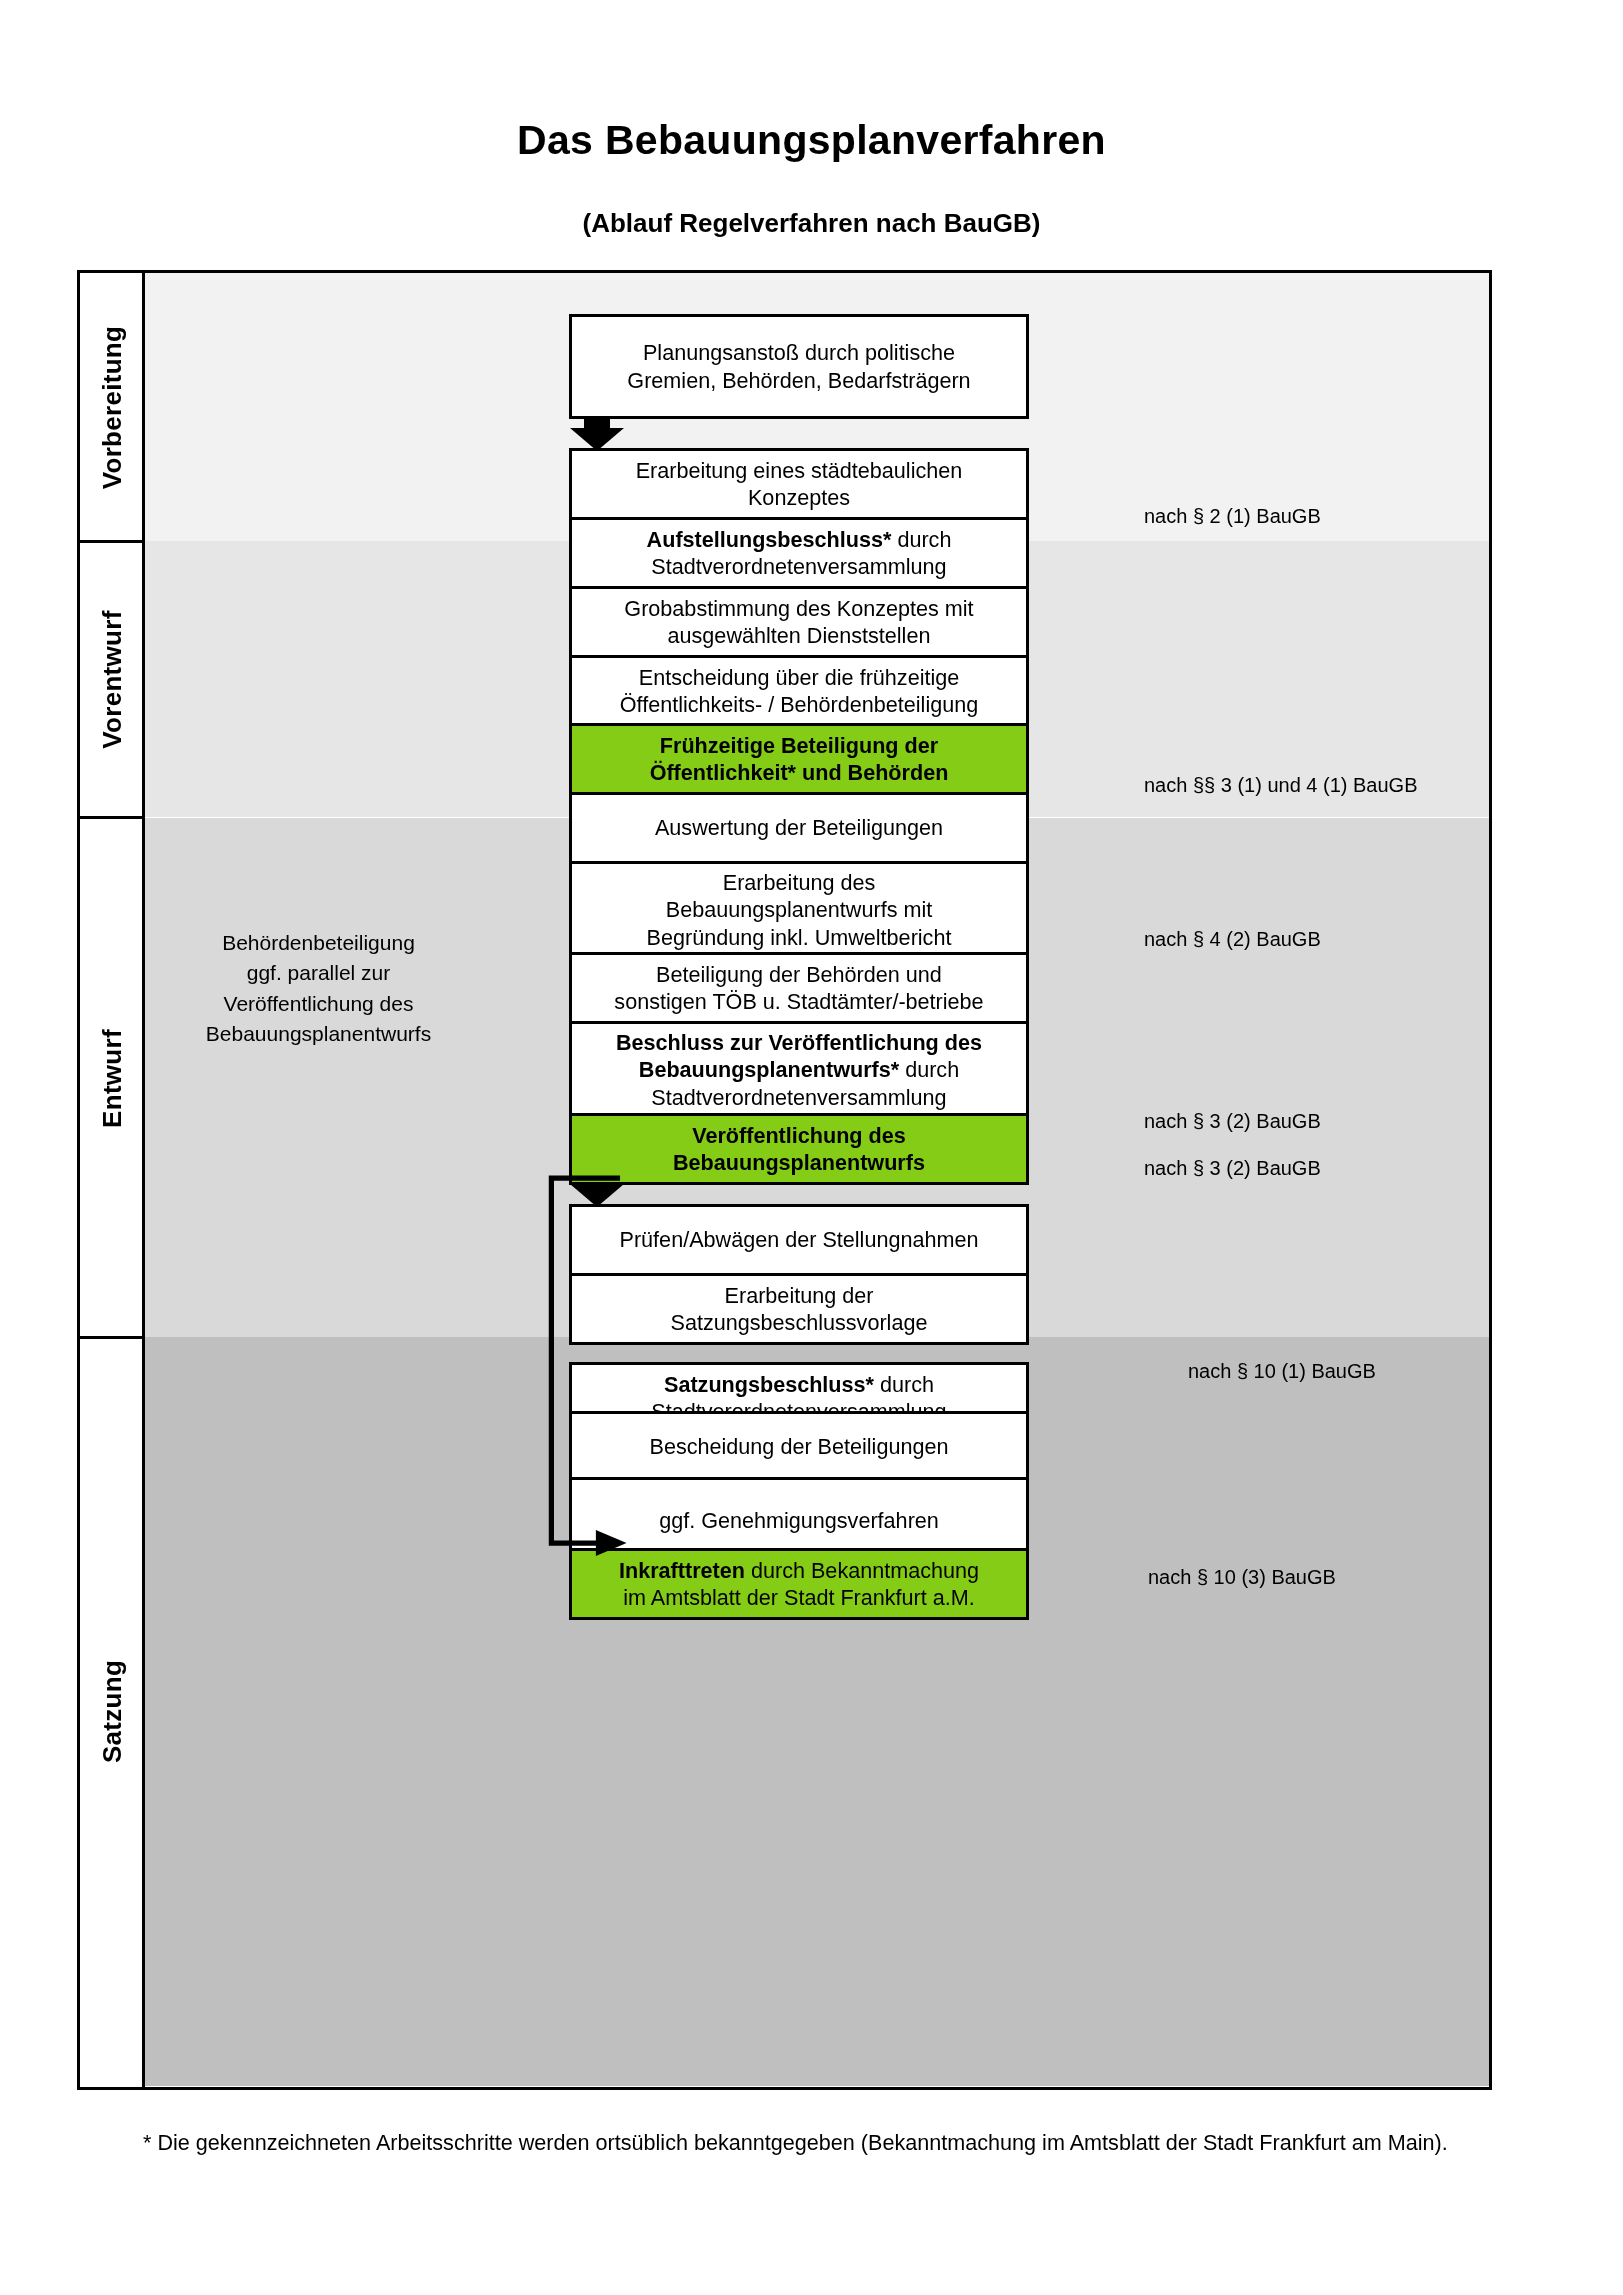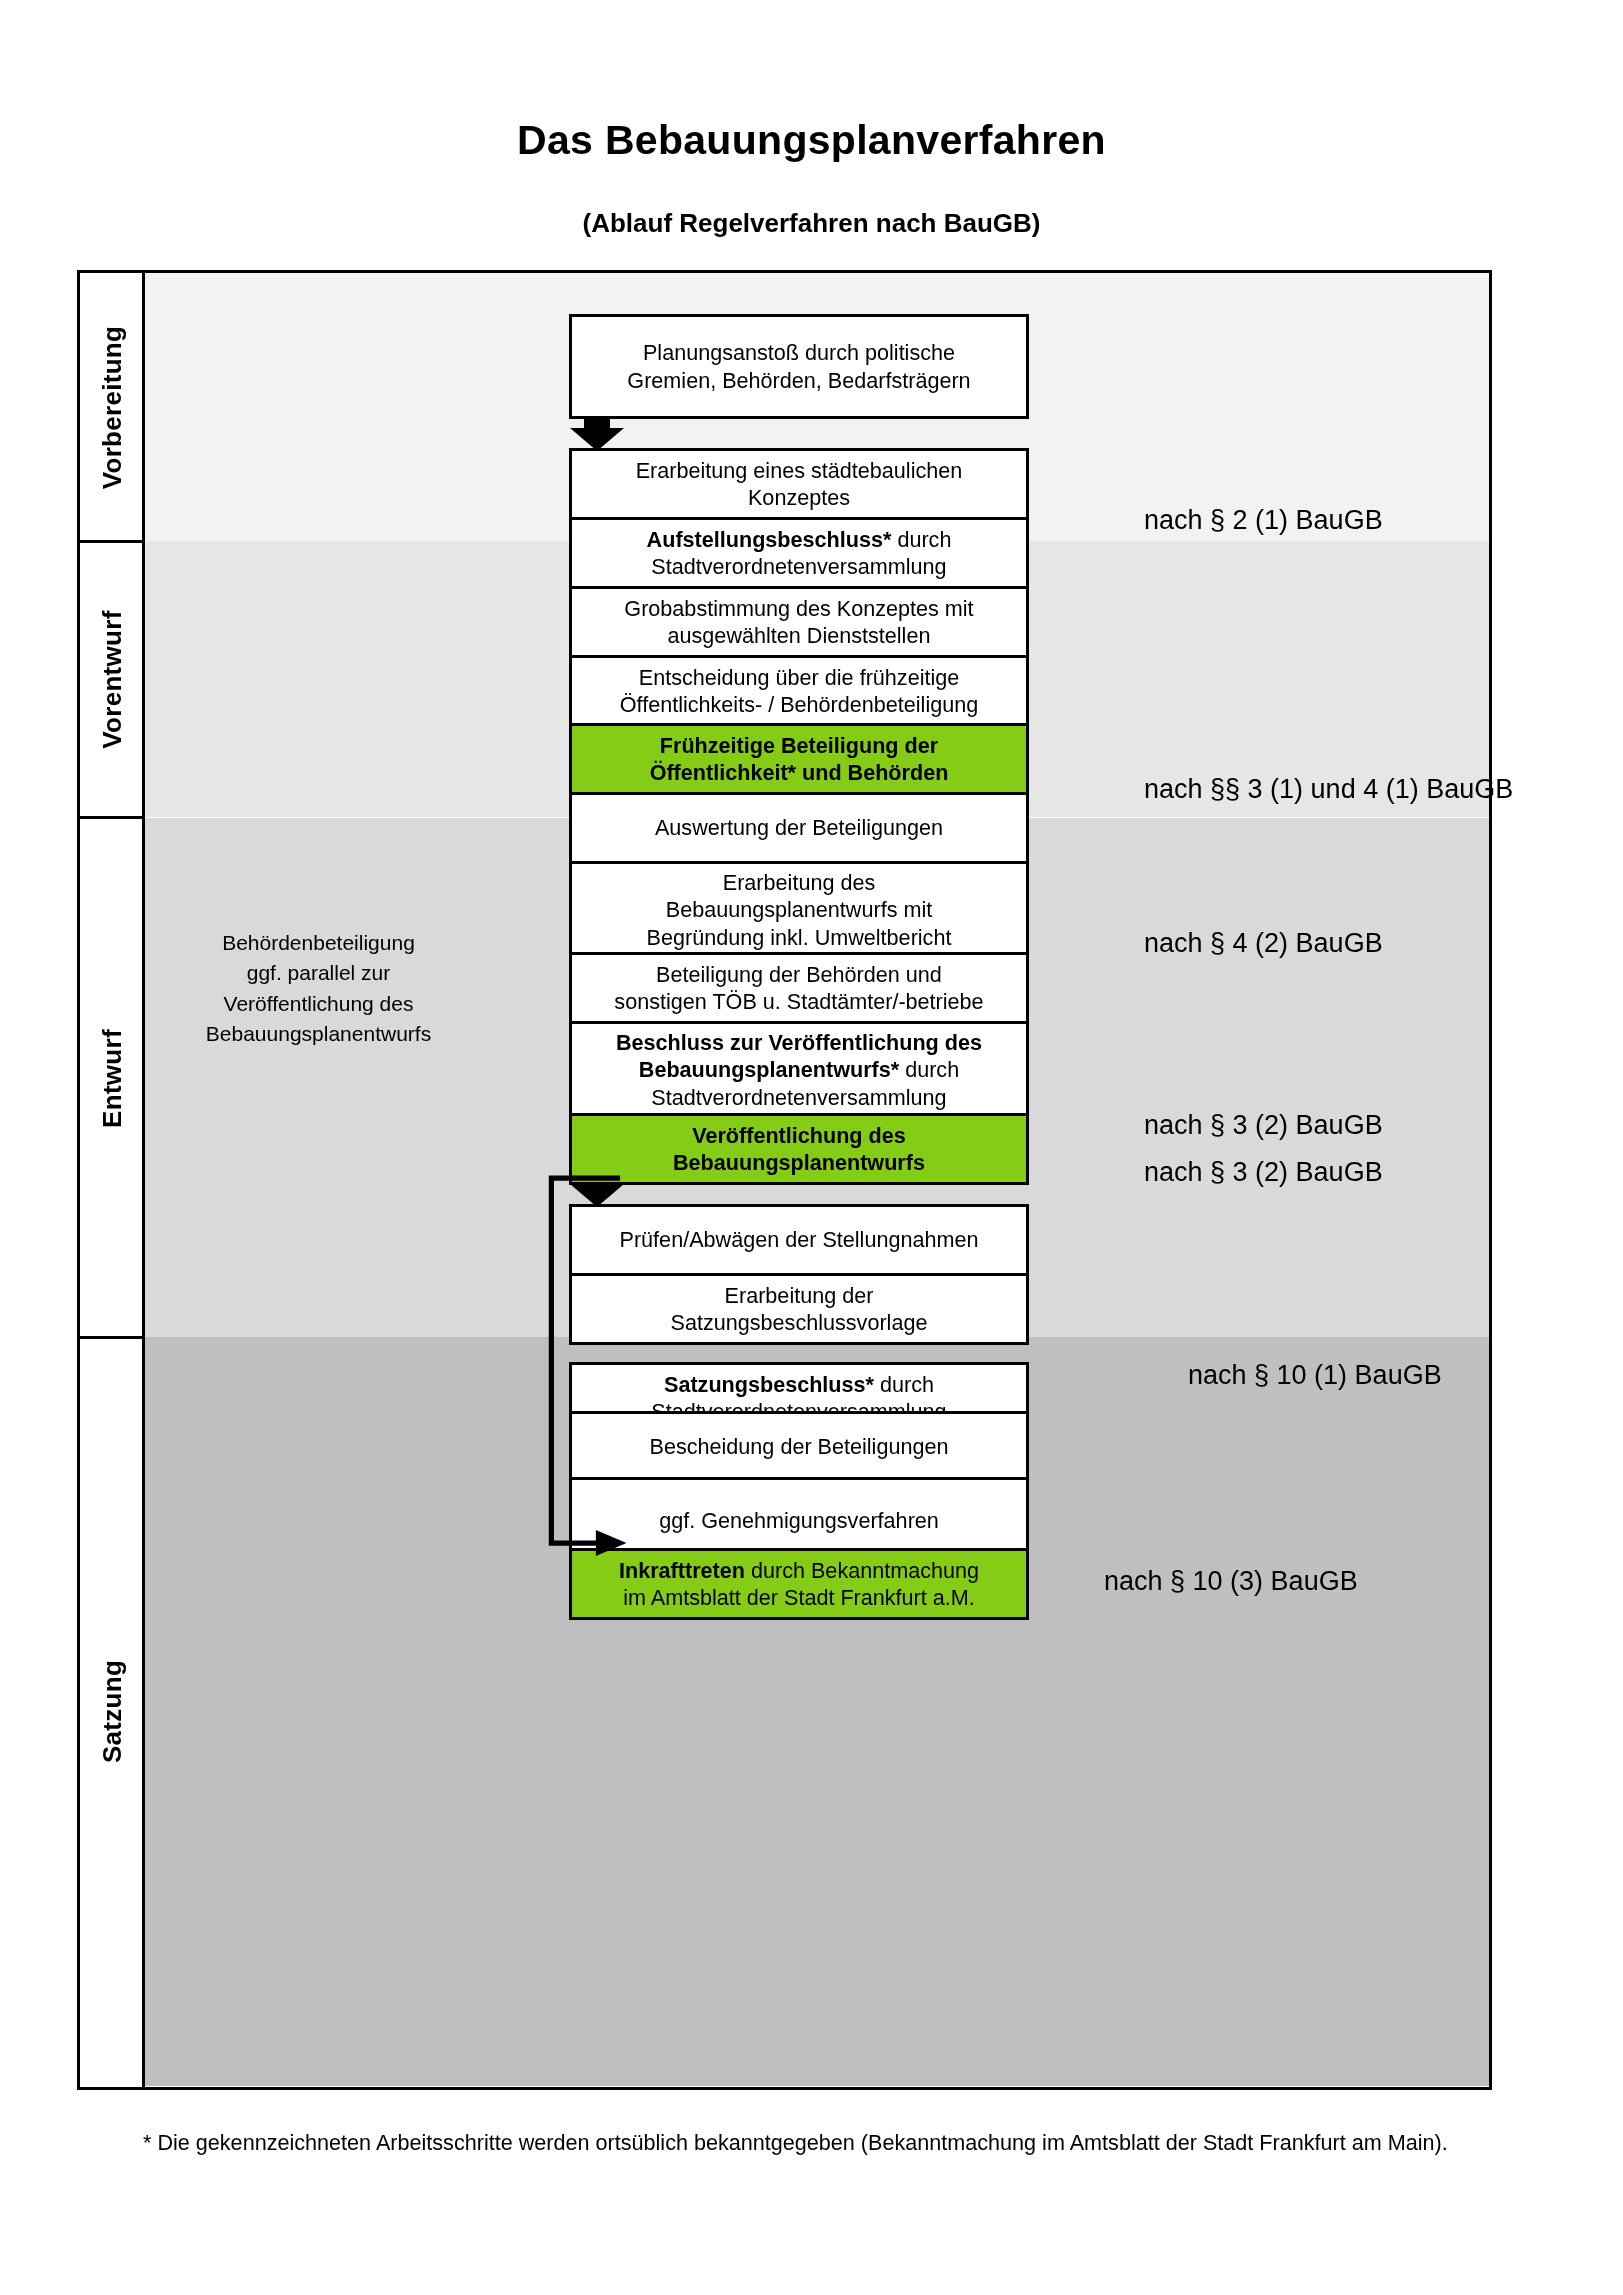--- a/index.html
+++ b/index.html
@@ -58,21 +58,21 @@
     position:absolute;left:50%;transform:translateX(-50%);
     width:0;height:0;border-left:27.5px solid transparent;border-right:27.5px solid transparent;
     border-top:23.6px solid #000;
   }
 
   
   .sidenote{
     position:absolute;text-align:center;font-size:21px;line-height:1.45;z-index:4;
   }
   
-  .lawref{position:absolute;font-size:27px;z-index:4;white-space:nowrap;}
+  .lawref{position:absolute;font-size:20px;z-index:4;white-space:nowrap;}
 
   
   #loop{position:absolute;z-index:5;}
 
   
   #footnote{
     position:absolute;left:143px;top:2126px;width:1348px;
     font-size:21.6px;line-height:1.55;
   }
 </style>
@@ -288,18 +288,18 @@
     <div>Veröffentlichung des</div>
     <div>Bebauungsplanentwurfs</div>
   </div>
 
   <div class="lawref" style="left:1064px;top:232px;">nach § 2 (1) BauGB</div>
   <div class="lawref" style="left:1064px;top:501px;">nach §§ 3 (1) und 4 (1) BauGB</div>
   <div class="lawref" style="left:1064px;top:655px;">nach § 4 (2) BauGB</div>
   <div class="lawref" style="left:1064px;top:837px;">nach § 3 (2) BauGB</div>
   <div class="lawref" style="left:1064px;top:884px;">nach § 3 (2) BauGB</div>
   <div class="lawref" style="left:1064px;top:1087px;margin-left:44px;">nach § 10 (1) BauGB</div>
-  <div class="lawref" style="left:1024px;top:1293px;">nach § 10 (3) BauGB</div>
+  <div class="lawref" style="left:1068px;top:1293px;">nach § 10 (3) BauGB</div>
 
 </div>
 
 <div id="footnote">* Die gekennzeichneten Arbeitsschritte werden ortsüblich bekanntgegeben (Bekanntmachung im Amtsblatt  der Stadt Frankfurt am Main).</div>
 
 
 </body></html>

